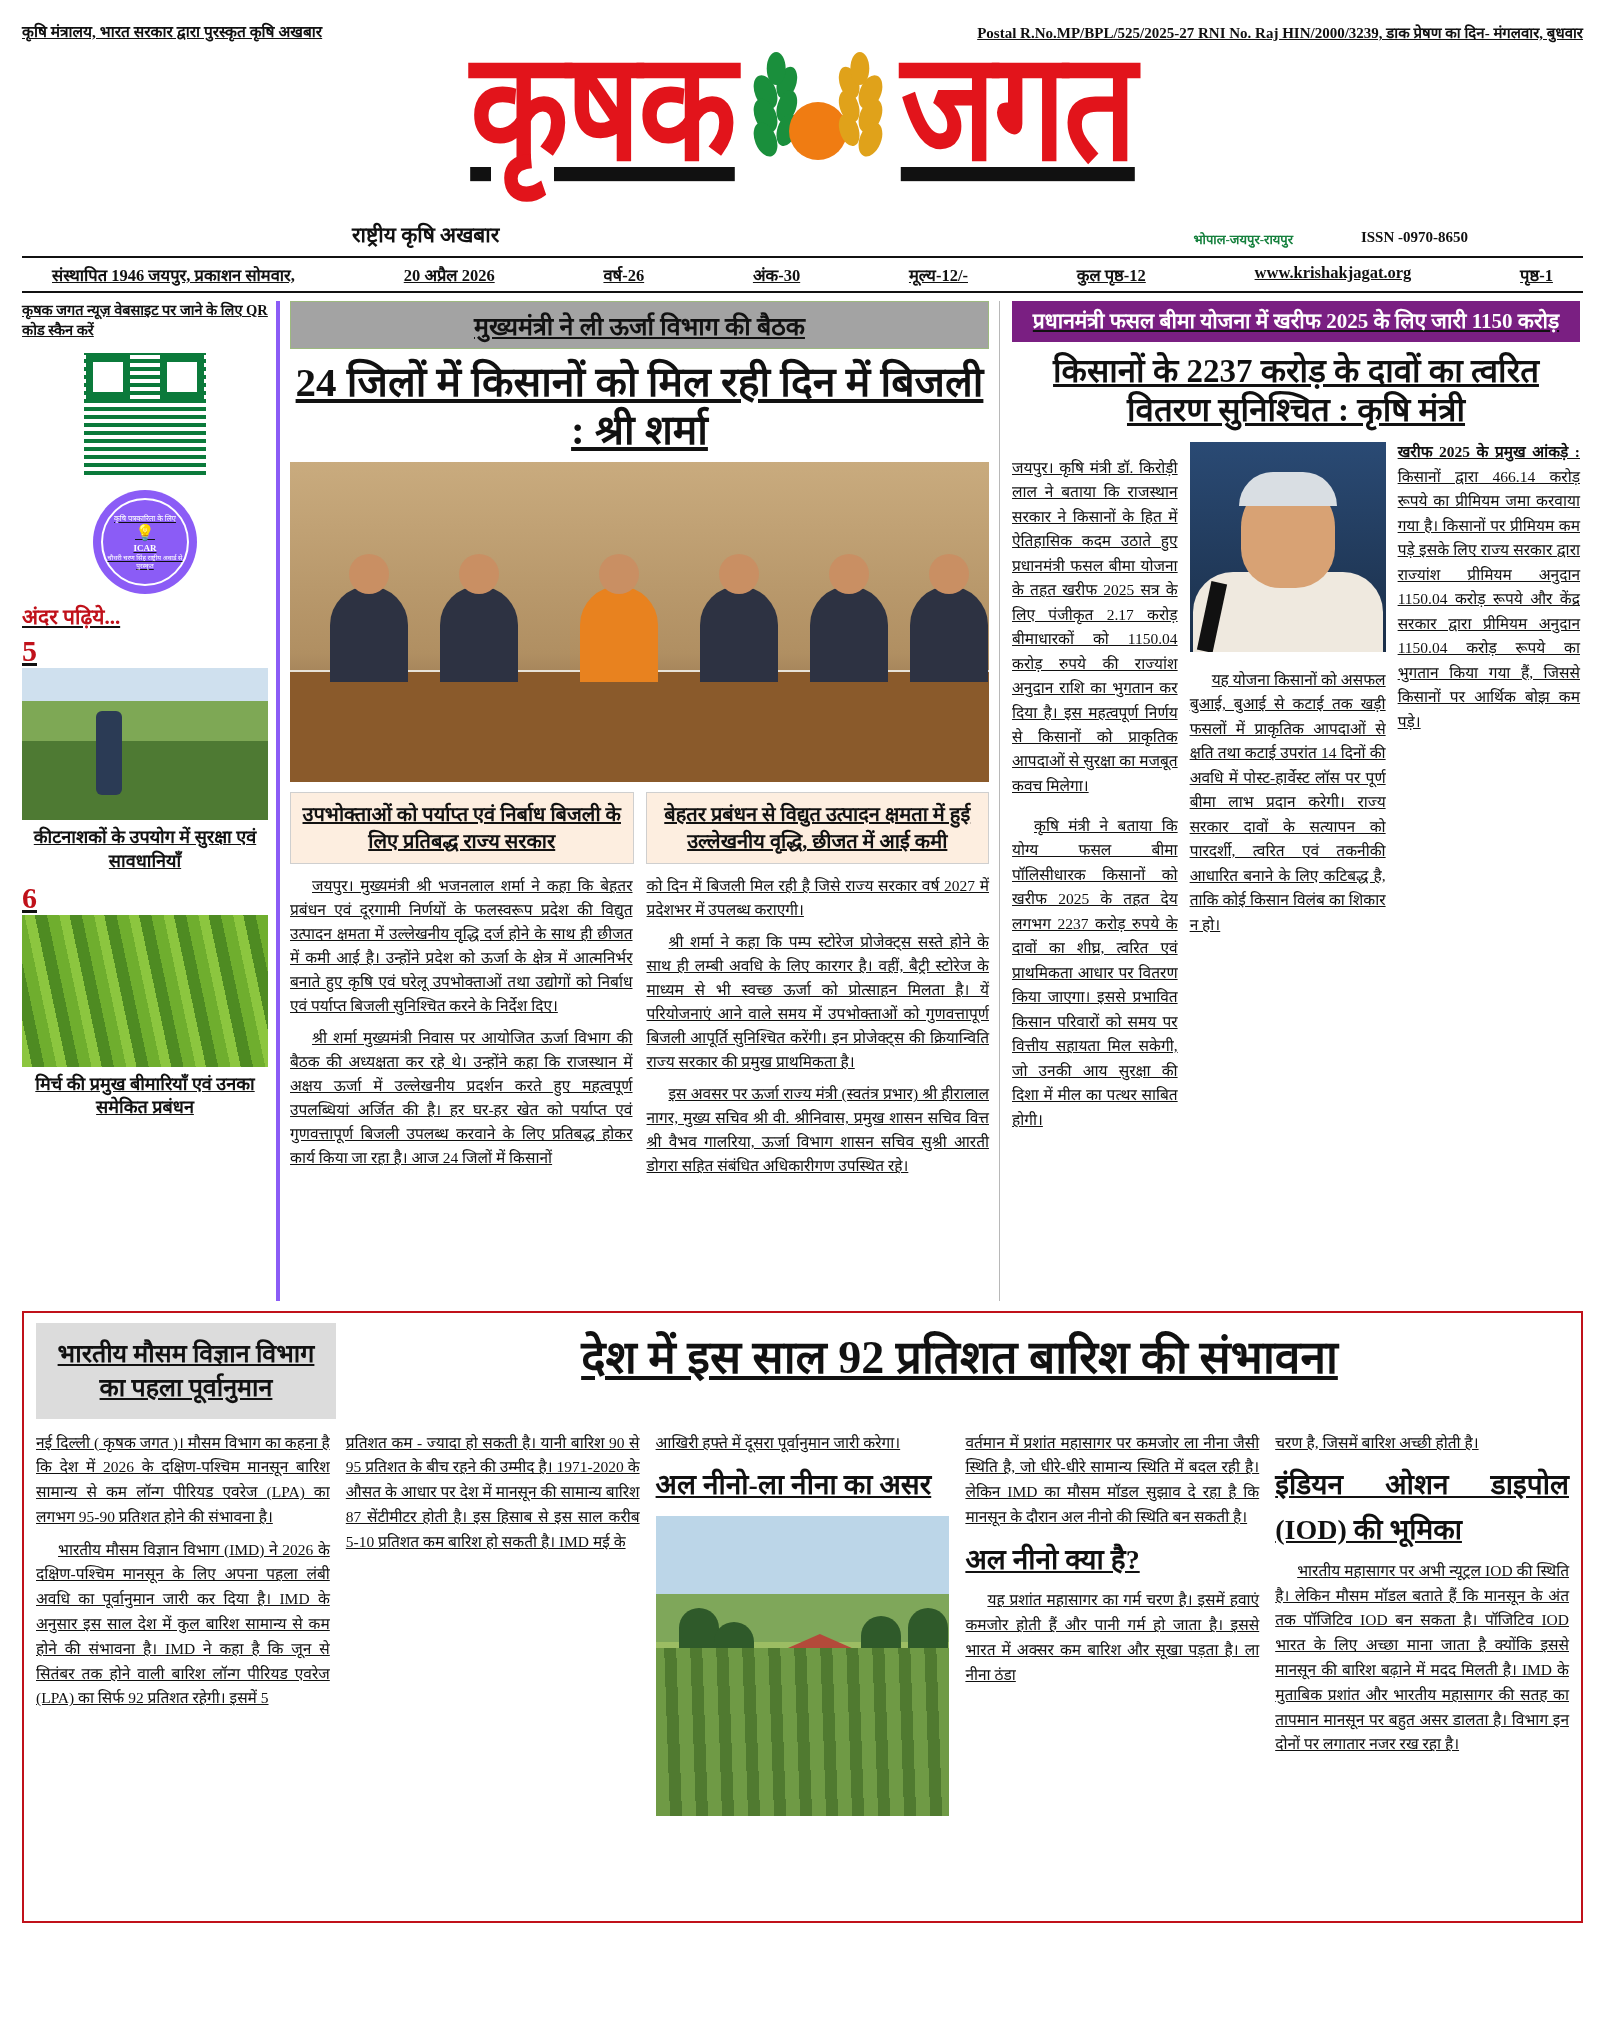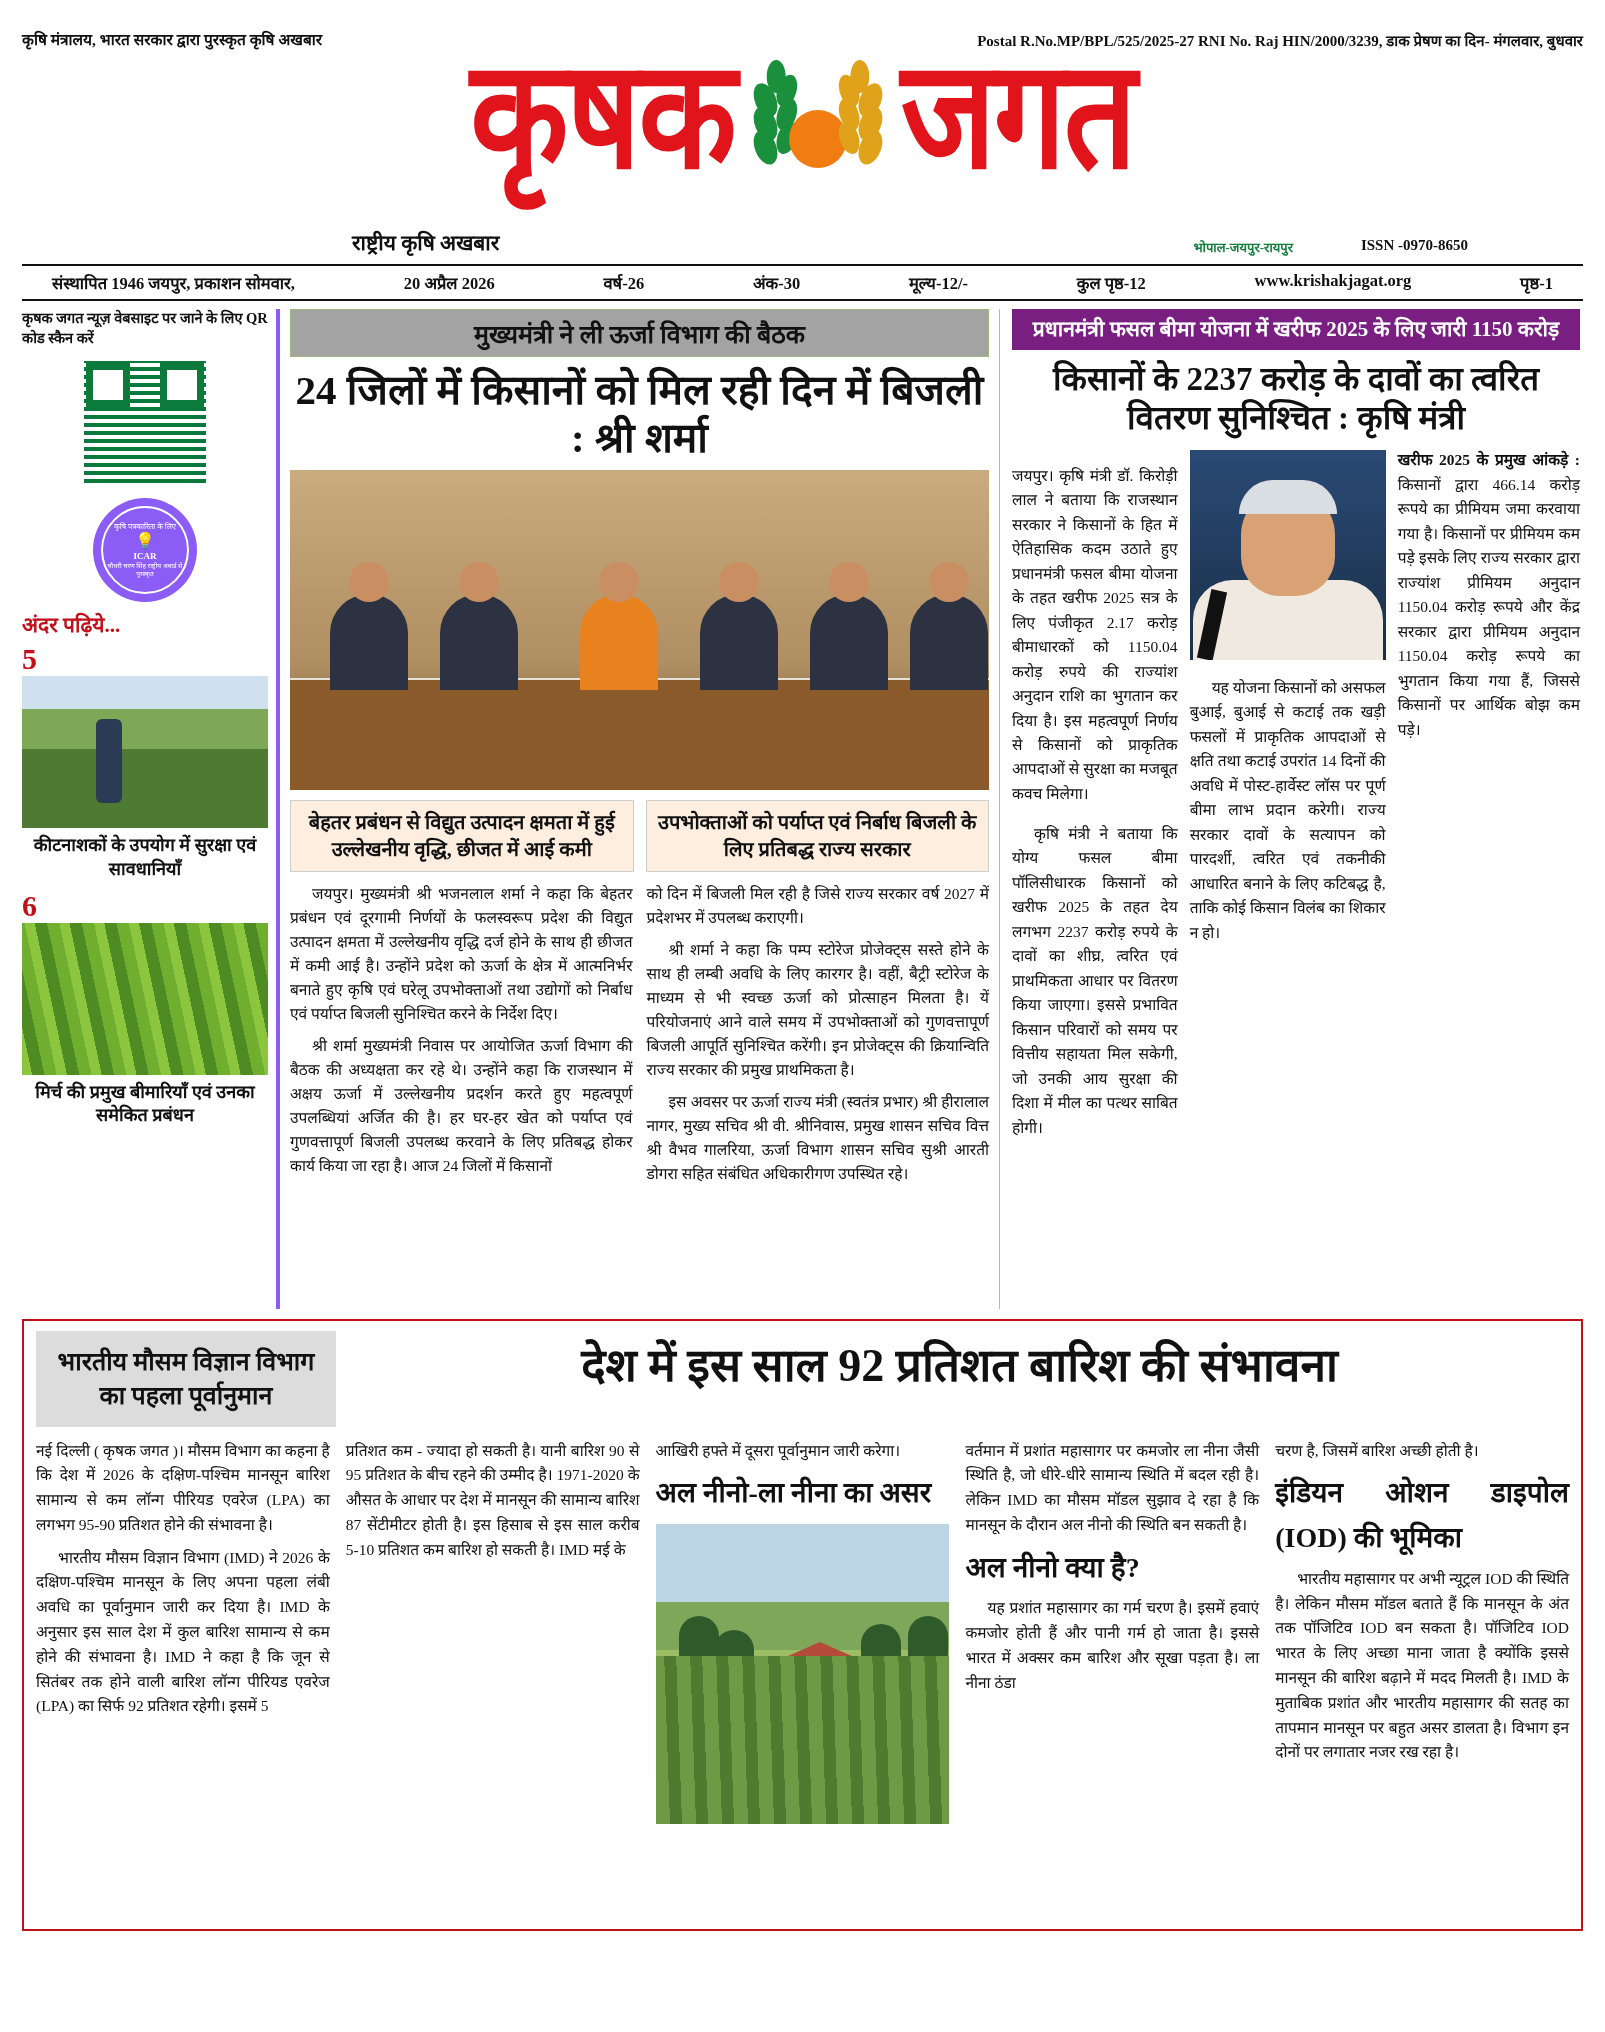--- a/index.html
+++ b/index.html
@@ -5,21 +5,21 @@
   * { box-sizing: border-box; }
   html, body { margin:0; padding:0; }
   body {
     width:1605px; height:2032px;
     background:#fff;
     font-family:"Liberation Serif", serif;
     color:#111;
     position:relative;
     overflow:hidden;
   }
-  .page { position:relative; width:1605px; height:2032px; padding:30px 22px; }
+  .page { position:relative; width:1605px; height:2032px; padding:22px 22px;text-decoration:underline; }
 
   
   .topline { display:flex; justify-content:space-between; align-items:flex-start; font-size:15.5px; font-weight:bold; }
   .topline .left { width:500px; line-height:1.25; }
   .topline .right { text-align:right; font-size:15px; font-weight:bold; width:960px; }
 
   
   .masthead { position:relative; height:210px; margin-top:2px; }
   .logo-row { display:flex; align-items:flex-start; justify-content:center; gap:8px; height:170px; }
   .logo-word {
@@ -234,22 +234,22 @@
           </div>
         <div class="ppl" style="left:520px;">
             <i></i>
           </div>
         <div class="ppl" style="left:620px;">
             <i></i>
           </div>
       </div>
 
       <div class="twohead">
+        <div class="subbox a">उपभोक्ताओं को पर्याप्त एवं निर्बाध बिजली के लिए प्रतिबद्ध राज्य सरकार</div>
         <div class="subbox b">बेहतर प्रबंधन से विद्युत उत्पादन क्षमता में हुई उल्लेखनीय वृद्धि, छीजत में आई कमी</div>
-        <div class="subbox a">उपभोक्ताओं को पर्याप्त एवं निर्बाध बिजली के लिए प्रतिबद्ध राज्य सरकार</div>
       </div>
 
       <div class="cols3">
         <div>
           <p class="ind">जयपुर। मुख्यमंत्री श्री भजनलाल शर्मा ने कहा कि बेहतर प्रबंधन एवं दूरगामी निर्णयों के फलस्वरूप प्रदेश की विद्युत उत्पादन क्षमता में उल्लेखनीय वृद्धि दर्ज होने के साथ ही छीजत में कमी आई है। उन्होंने प्रदेश को ऊर्जा के क्षेत्र में आत्मनिर्भर बनाते हुए कृषि एवं घरेलू उपभोक्ताओं तथा उद्योगों को निर्बाध एवं पर्याप्त बिजली सुनिश्चित करने के निर्देश दिए।</p>
           <p class="ind">श्री शर्मा मुख्यमंत्री निवास पर आयोजित ऊर्जा विभाग की बैठक की अध्यक्षता कर रहे थे। उन्होंने कहा कि राजस्थान में अक्षय ऊर्जा में उल्लेखनीय प्रदर्शन करते हुए महत्वपूर्ण उपलब्धियां अर्जित की है। हर घर-हर खेत को पर्याप्त एवं गुणवत्तापूर्ण बिजली उपलब्ध करवाने के लिए प्रतिबद्ध होकर कार्य किया जा रहा है। आज 24 जिलों में किसानों</p>
         </div>
         <div>
           <p>को दिन में बिजली मिल रही है जिसे राज्य सरकार वर्ष 2027 में प्रदेशभर में उपलब्ध कराएगी।</p>
           <p class="ind">श्री शर्मा ने कहा कि पम्प स्टोरेज प्रोजेक्ट्स सस्ते होने के साथ ही लम्बी अवधि के लिए कारगर है। वहीं, बैट्री स्टोरेज के माध्यम से भी स्वच्छ ऊर्जा को प्रोत्साहन मिलता है। यें परियोजनाएं आने वाले समय में उपभोक्ताओं को गुणवत्तापूर्ण बिजली आपूर्ति सुनिश्चित करेंगी। इन प्रोजेक्ट्स की क्रियान्विति राज्य सरकार की प्रमुख प्राथमिकता है।</p>

